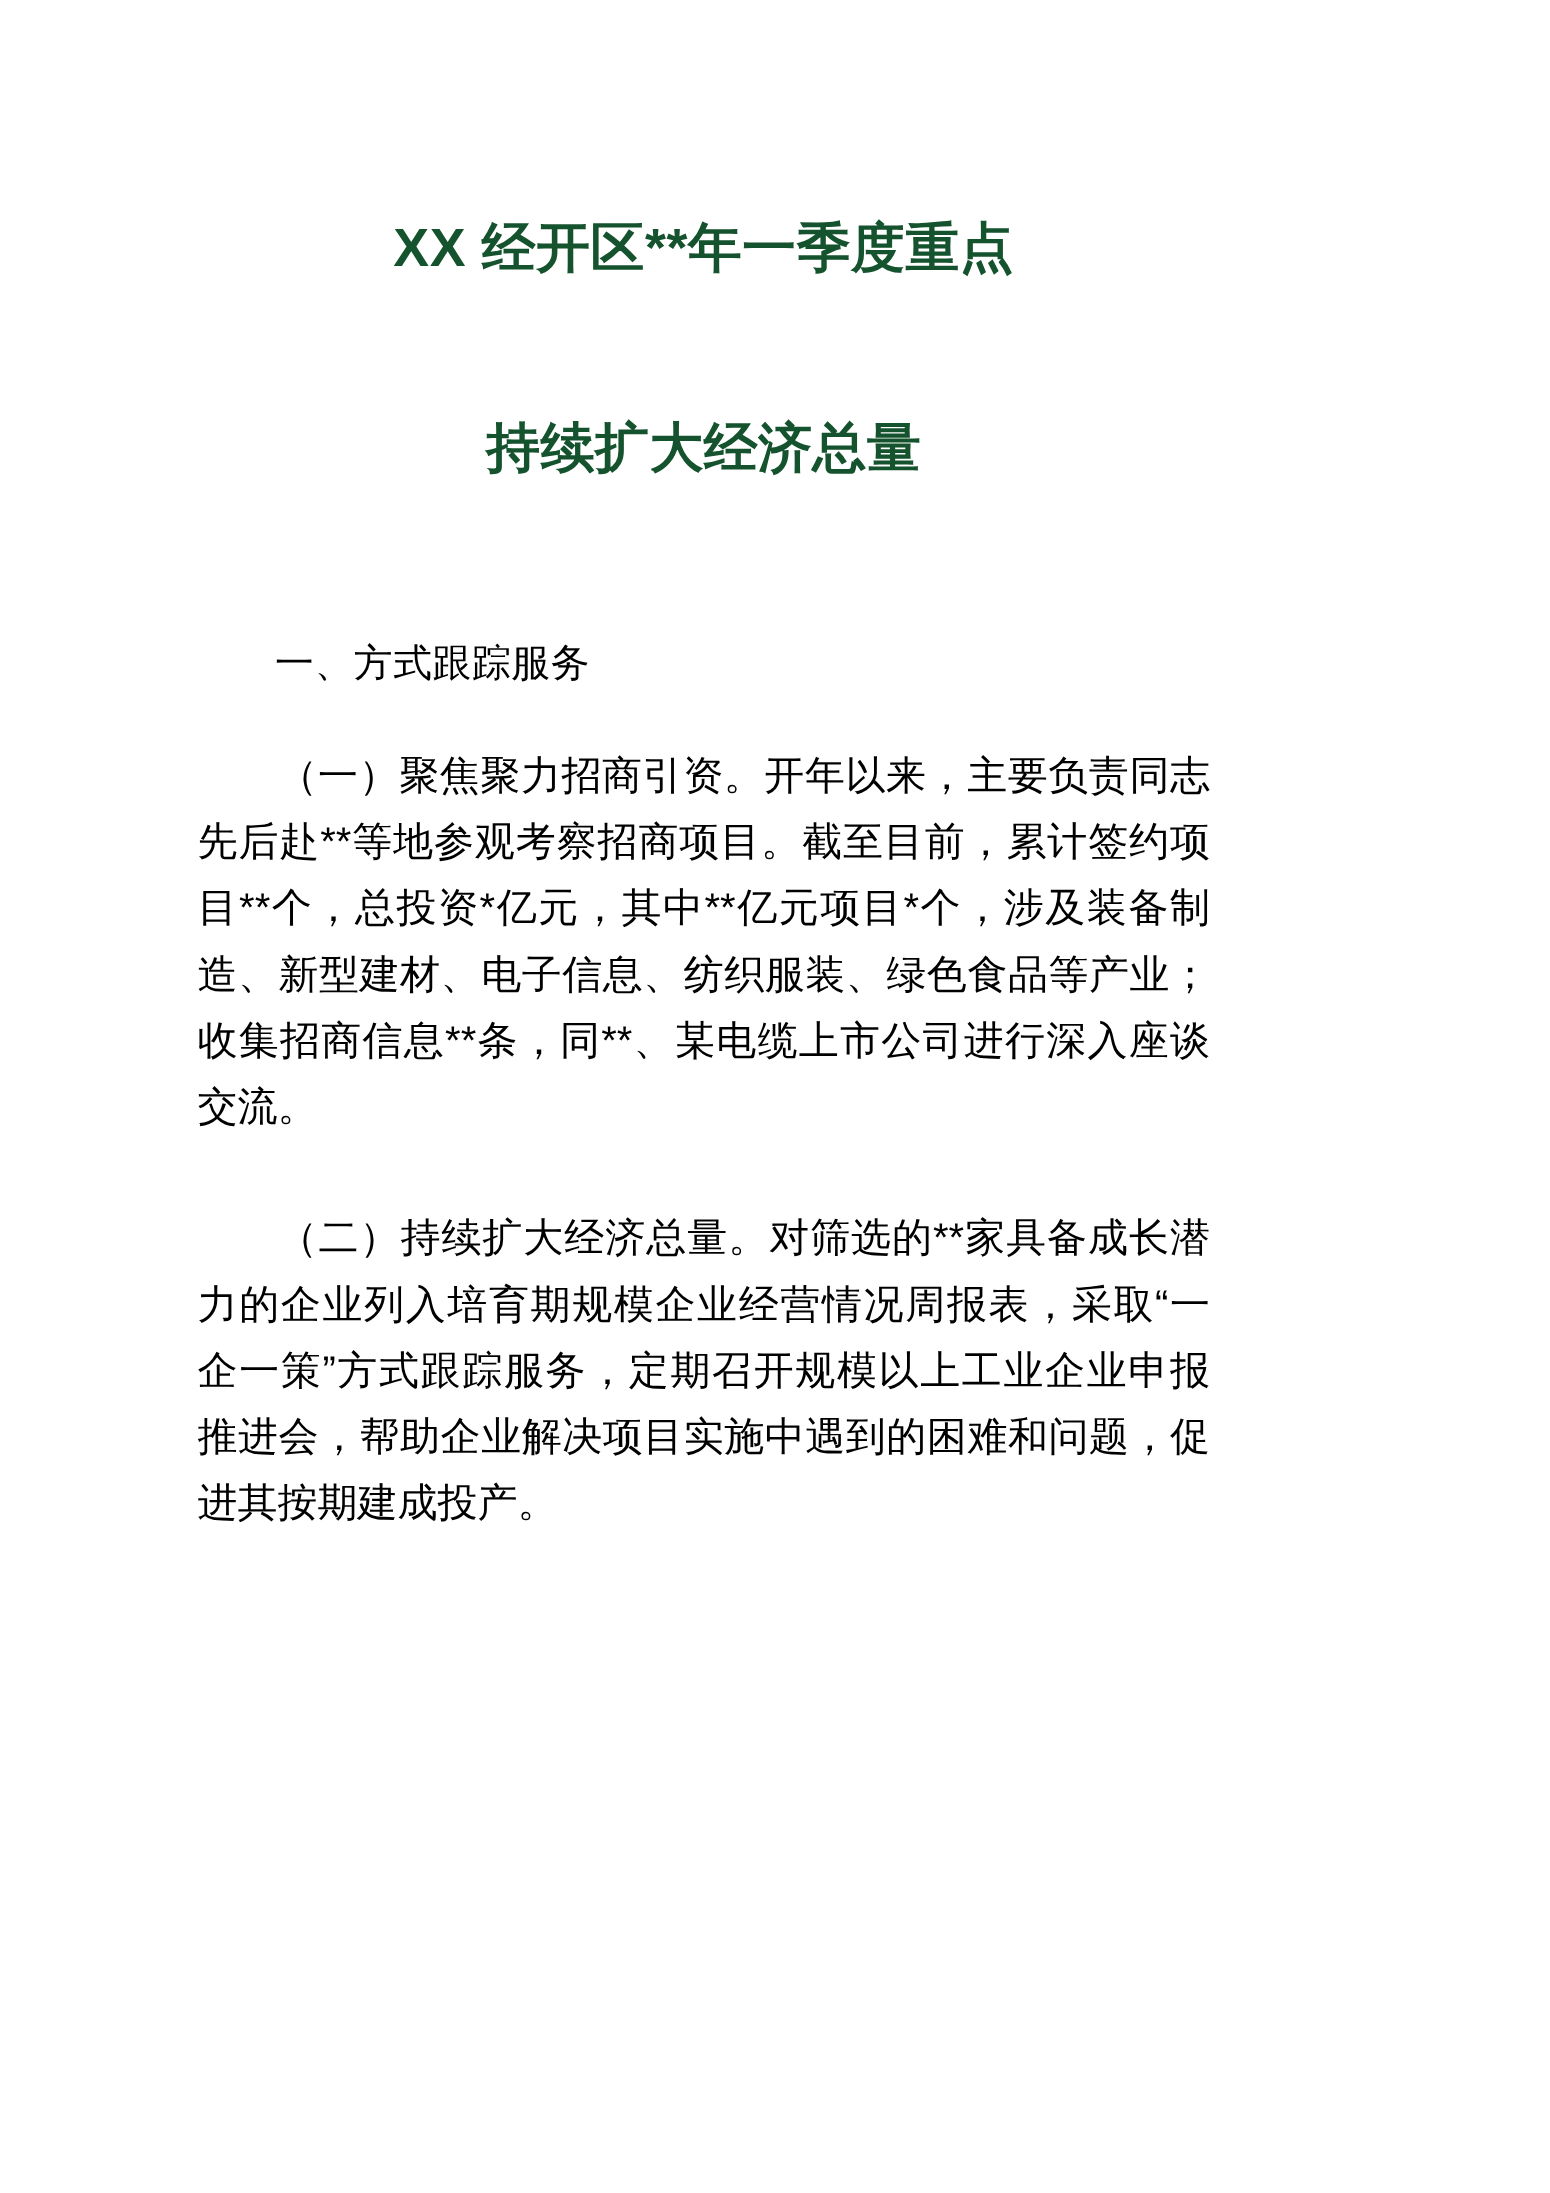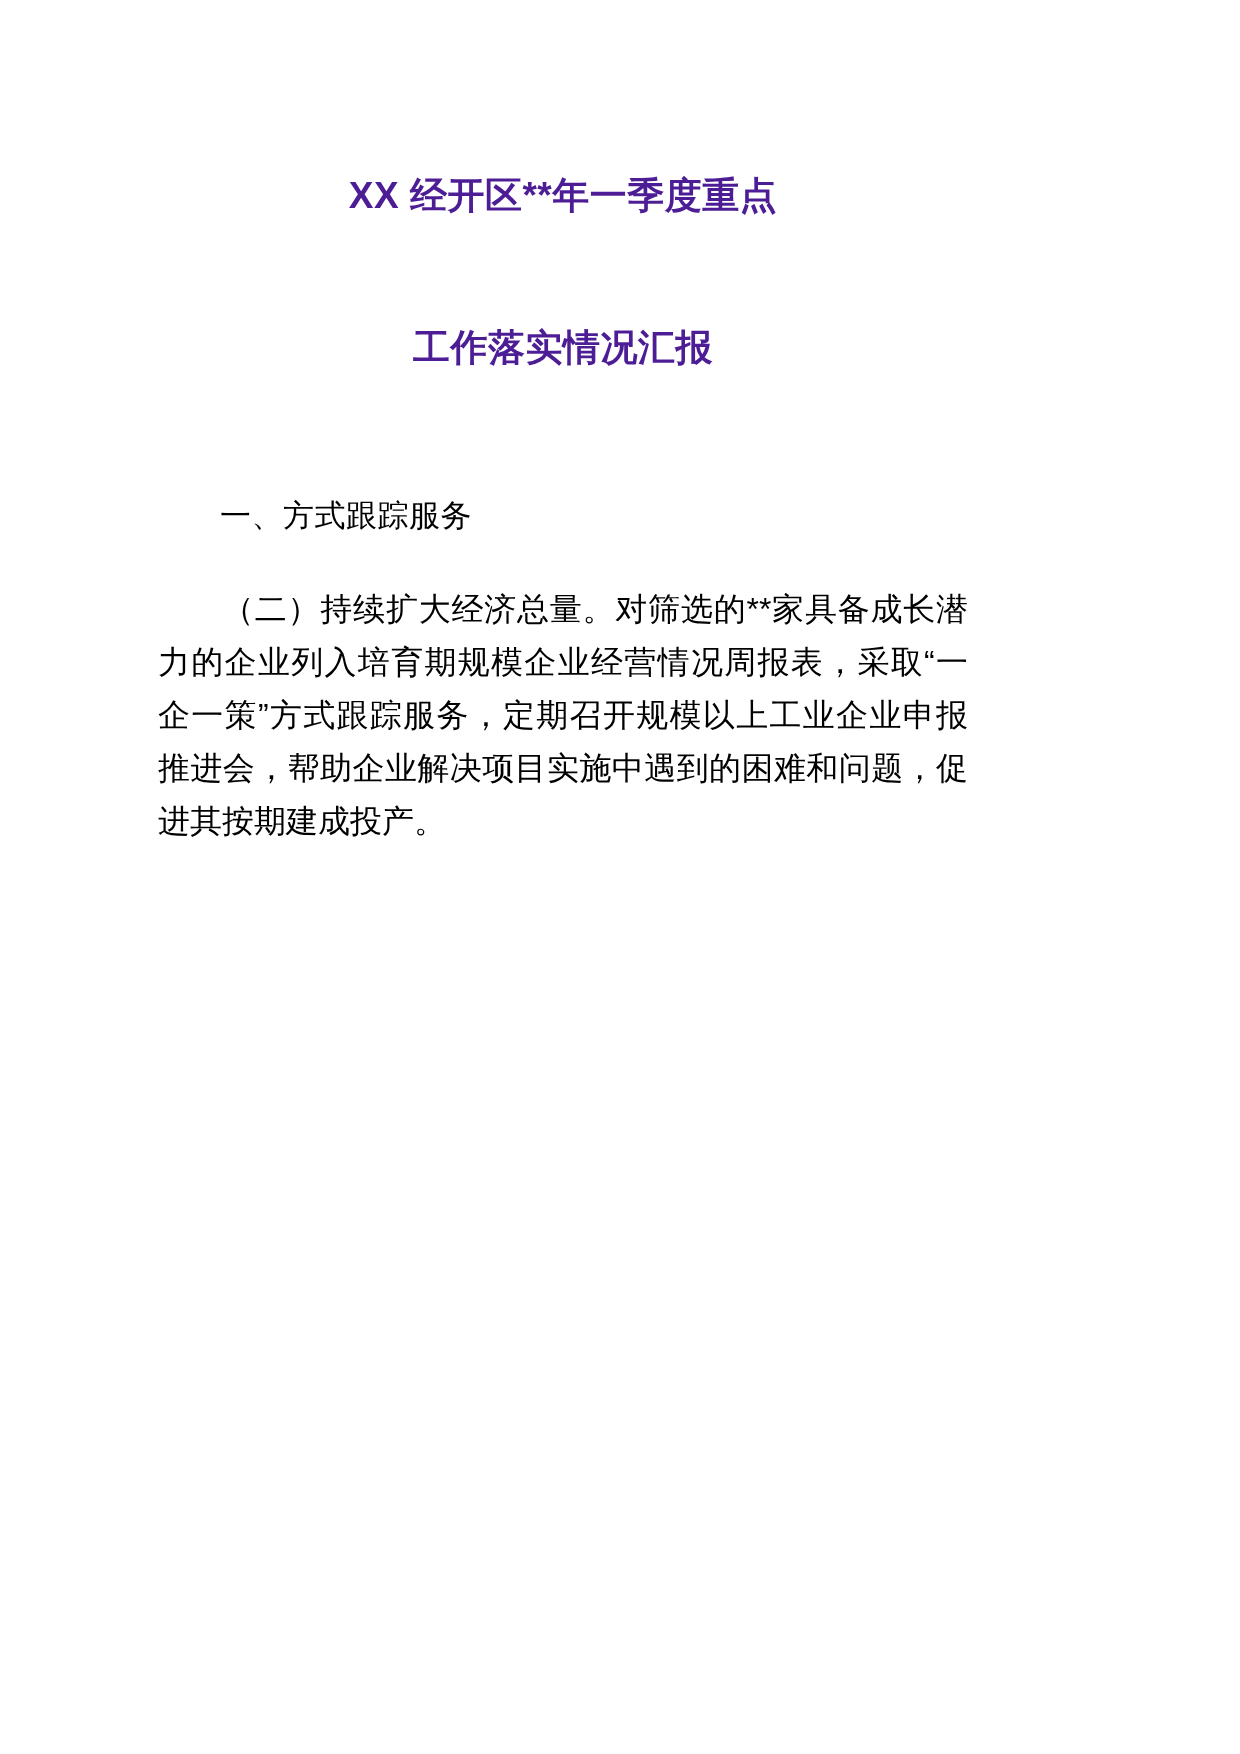--- a/index.html
+++ b/index.html
@@ -21,24 +21,24 @@
   }
   .doc-body {
     position: absolute;
     left: 158px;
     top: 0;
     width: 810px;
   }
   .doc-title {
     text-align: center;
     font-weight: bold;
-    font-size: 37px;
+    font-size: 43px;
     line-height: 1.28;
     letter-spacing: 0.5px;
-    color: #4c1d95;
+    color: #14532d;
   }
   .title-line-1 {
     margin-top: 172px;
   }
   .title-line-2 {
     margin-top: 105px;
   }
   .section-heading {
     margin-top: 128px;
     font-size: 31px;
@@ -62,21 +62,22 @@
   }
 </style>
 </head>
 <body>
 
 <div class="page">
   <div class="doc-body">
 
     <div class="doc-title title-line-1">XX 经开区**年一季度重点</div>
 
-    <div class="doc-title title-line-2">工作落实情况汇报</div>
+    <div class="doc-title title-line-2">持续扩大经济总量</div>
 
     <div class="section-heading">一、方式跟踪服务</div>
 
+    <div class="para">（一）聚焦聚力招商引资。开年以来，主要负责同志先后赴**等地参观考察招商项目。截至目前，累计签约项目**个，总投资*亿元，其中**亿元项目*个，涉及装备制造、新型建材、电子信息、纺织服装、绿色食品等产业；收集招商信息**条，同**、某电缆上市公司进行深入座谈交流。</div>
 
     <div class="para para-2">（二）持续扩大经济总量。对筛选的**家具备成长潜力的企业列入培育期规模企业经营情况周报表，采取“一企一策”方式跟踪服务，定期召开规模以上工业企业申报推进会，帮助企业解决项目实施中遇到的困难和问题，促进其按期建成投产。</div>
 
   </div>
 </div>
 
 </body></html>

